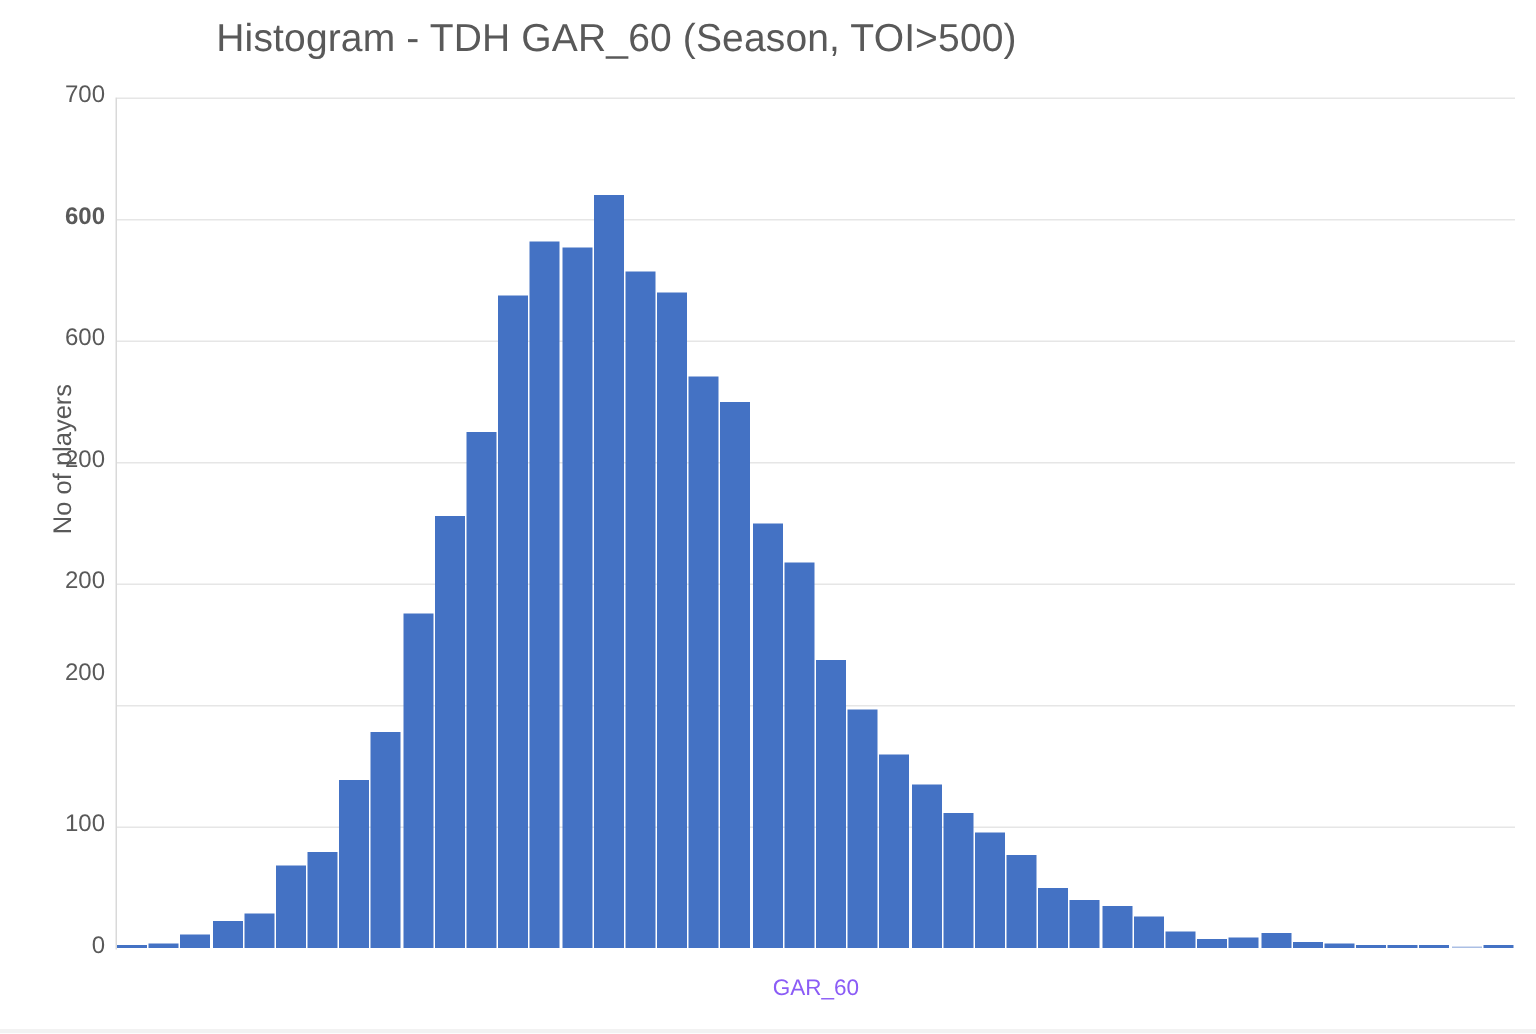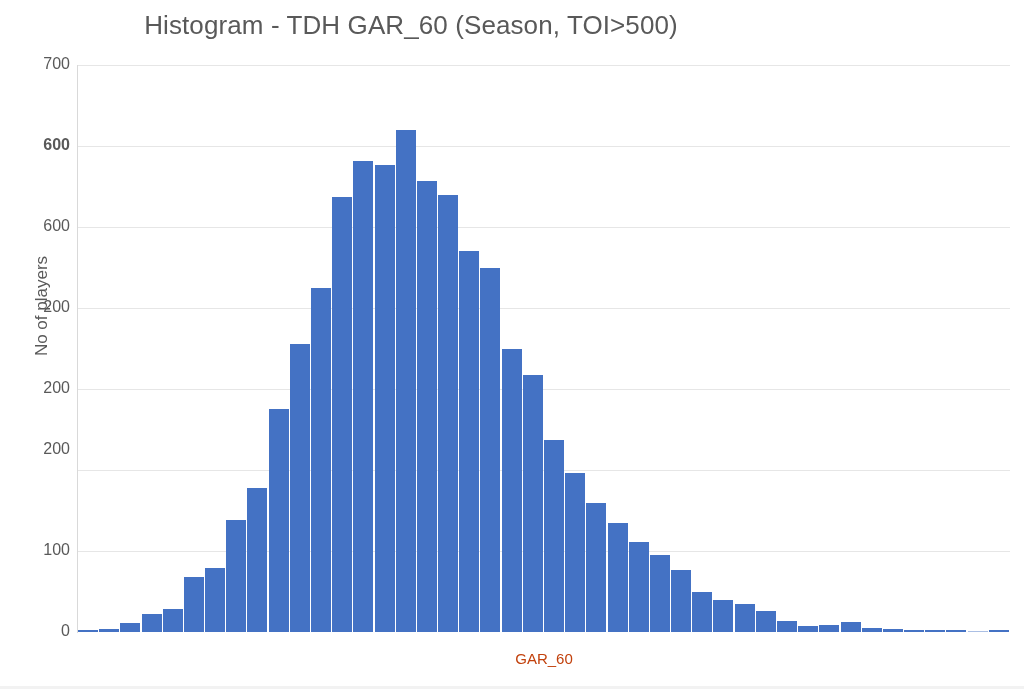--- a/index.html
+++ b/index.html
@@ -46,21 +46,21 @@
     white-space: nowrap;
   }
   
   #xlabel {
     position: absolute;
     left: 78px;
     top: 650px;
     width: 932px;
     text-align: center;
     font-size: 15px;
-    color: #c2410c;
+    color: #8b5cf6;
     white-space: nowrap;
   }
   
   #plot {
     position: absolute;
     left: 78px;
     top: 65px;
     width: 932px;
     height: 567px;
   }

